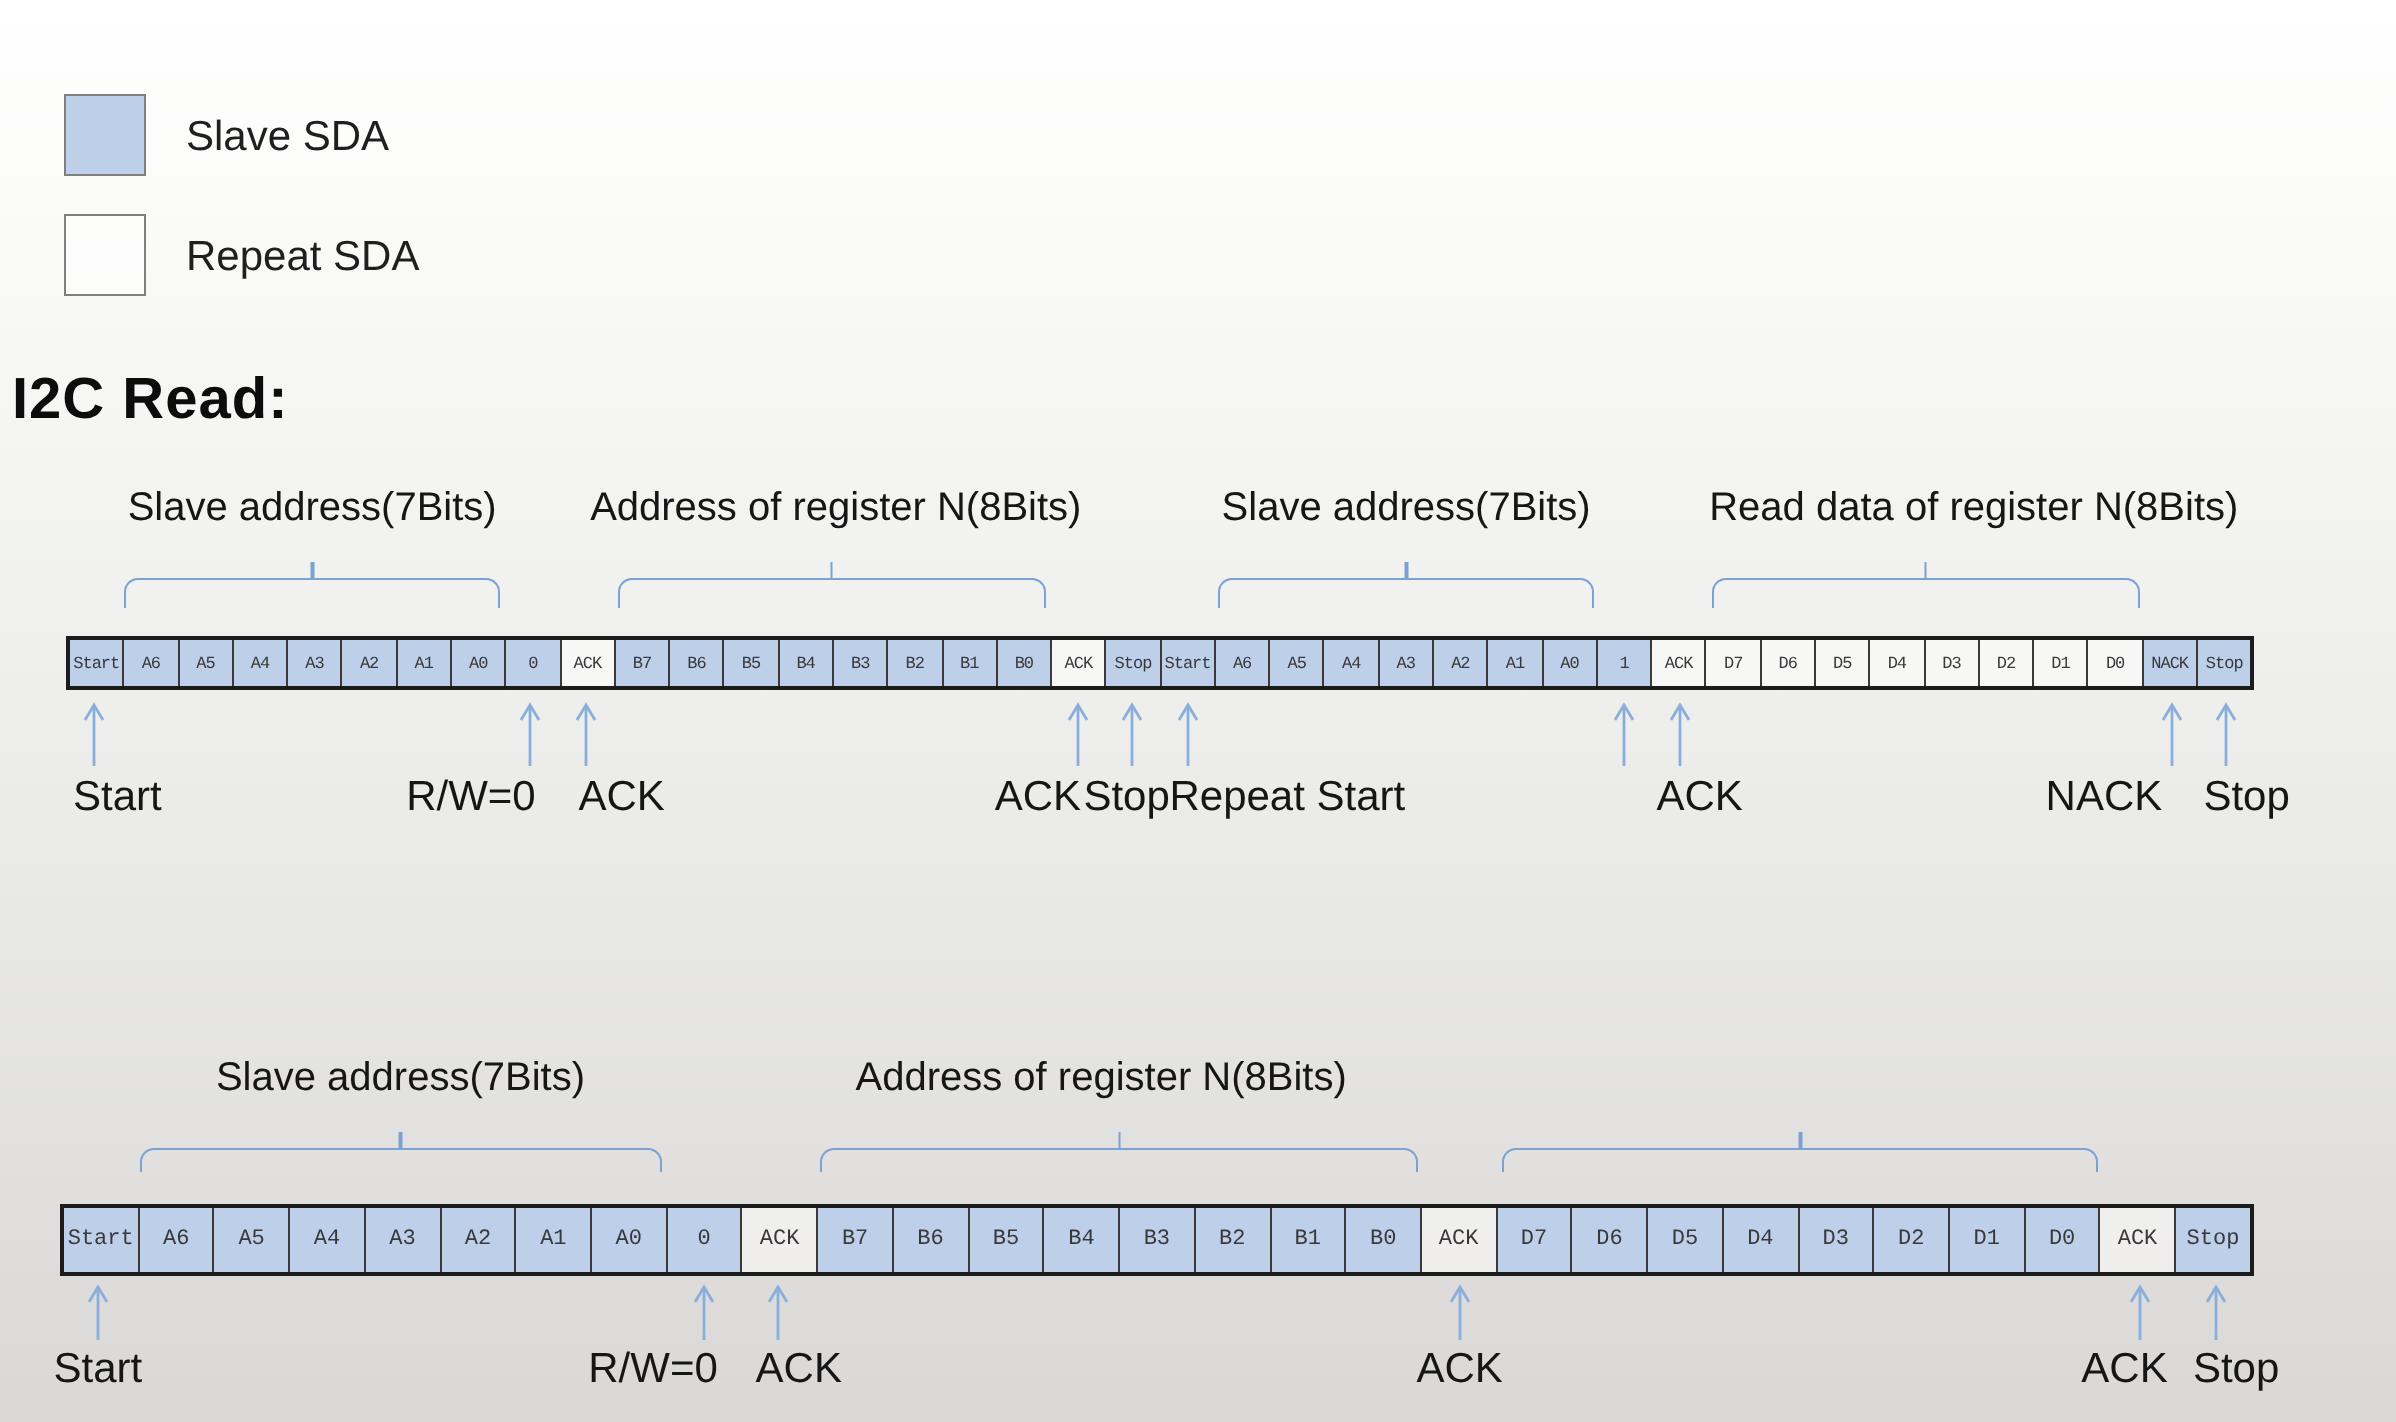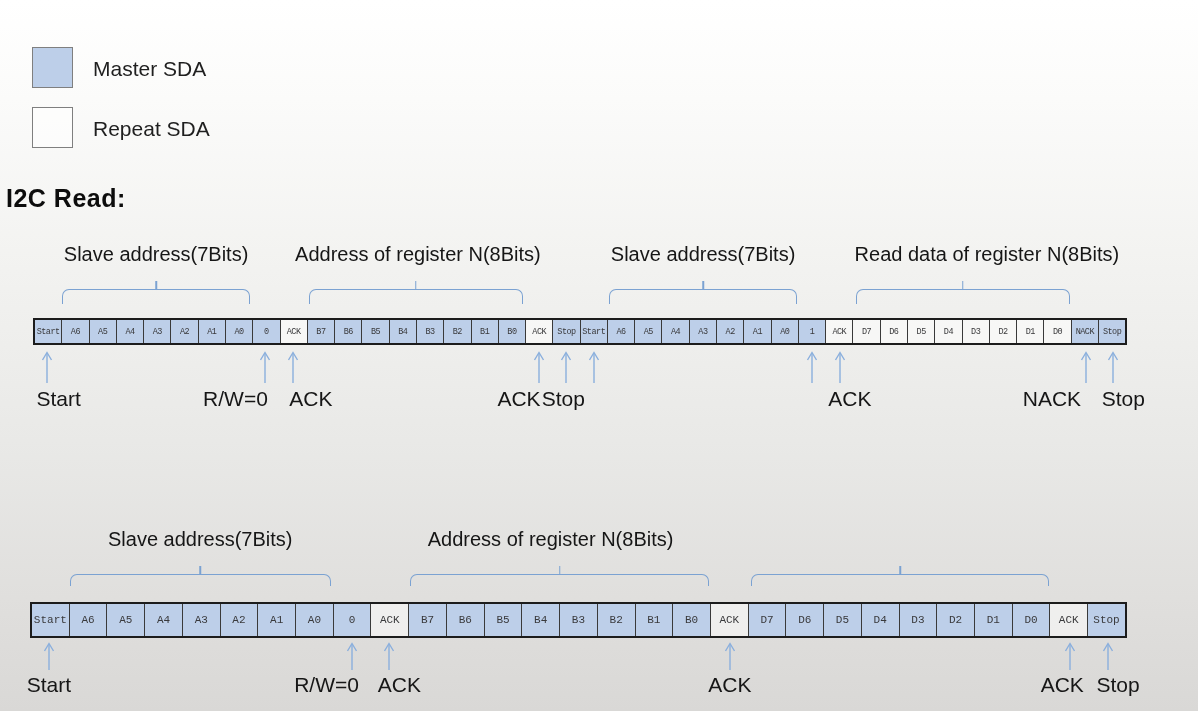--- a/index.html
+++ b/index.html
@@ -10,21 +10,21 @@
     background:linear-gradient(180deg,#ffffff 0%,#fbfbfa 14%,#f2f2f0 38%,#e9e9e7 62%,#e0dfdd 84%,#d9d8d6 100%);
     font-family:"Liberation Sans", sans-serif;
     color:#1f1f1f;
   }
   
   .swatch{position:absolute;width:41px;height:41px;border:1.5px solid #7f7f7f;box-sizing:border-box;}
   .swatch.master{background:var(--master);}
   .swatch.slave{background:var(--slave);}
   .legend-label{position:absolute;font-size:21px;line-height:24px;color:#1f1f1f;}
   
-  .sec-title{position:absolute;left:6px;font-size:25px;font-weight:bold;color:#0c0c0c;letter-spacing:0.5px;}
+  .sec-title{position:absolute;left:6px;font-size:29px;font-weight:bold;color:#0c0c0c;letter-spacing:0.5px;}
   
   .row{position:absolute;display:flex;box-sizing:border-box;border:2px solid #1c1c1c;background:transparent;}
   .cell{
     flex:1 1 0;display:flex;align-items:center;justify-content:center;
     border-right:1px solid #3a3a3a;box-sizing:border-box;
     font-family:"Liberation Mono", monospace;color:#39393b;
     white-space:nowrap;overflow:visible;
   }
   .cell:last-child{border-right:none;}
   .cell.master{background:var(--master);}
@@ -37,21 +37,21 @@
   
   .alabel{position:absolute;text-align:center;font-size:21px;line-height:25px;color:#161616;white-space:nowrap;}
   .arrow{position:absolute;}
 </style>
 </head>
 <body>
 
 <div id="page" style="--master: #bdcfe9; --slave: rgba(255,255,255,0.5); --bracket: #7ba2d2;">
 
   <div class="swatch master" style="left:32px;top:47px;"></div>
-  <div class="legend-label" style="left:93px;top:57px;">Master SDA</div>
+  <div class="legend-label" style="left:93px;top:57px;">Slave SDA</div>
   <div class="swatch slave" style="left:32px;top:107px;"></div>
   <div class="legend-label" style="left:93px;top:117px;">Repeat SDA</div>
 
   <div class="sec-title" style="top:184px;">I2C Read:</div>
 
 <div class="row" style="left: 33px; top: 318px; width: 1094px; height: 27px;">
       <div class="cell master" style="font-size: 8.5px; letter-spacing: -0.5px;">Start</div>
       <div class="cell master" style="font-size: 8.5px; letter-spacing: -0.5px;">A6</div>
       <div class="cell master" style="font-size: 8.5px; letter-spacing: -0.5px;">A5</div>
       <div class="cell master" style="font-size: 8.5px; letter-spacing: -0.5px;">A4</div>
@@ -130,20 +130,21 @@
     <div class="alabel" style="left: 408.975px; top: 386px; width: 220px;">ACK</div>
     <svg width="16" height="34" class="arrow" style="left: 558.325px; top: 349px;">
       <line x1="8" y1="34" x2="8" y2="4" stroke="#8aafdd" stroke-width="1.4"></line>
       <polyline points="3.5,11 8,3.5 12.5,11" fill="none" stroke="#8aafdd" stroke-width="1.4"></polyline>
     </svg>
     <div class="alabel" style="left: 453.325px; top: 386px; width: 220px;">Stop</div>
     <svg width="16" height="34" class="arrow" style="left: 585.675px; top: 349px;">
       <line x1="8" y1="34" x2="8" y2="4" stroke="#8aafdd" stroke-width="1.4"></line>
       <polyline points="3.5,11 8,3.5 12.5,11" fill="none" stroke="#8aafdd" stroke-width="1.4"></polyline>
     </svg>
+    <div class="alabel" style="left: 533.675px; top: 386px; width: 220px;">Repeat Start</div>
     <svg width="16" height="34" class="arrow" style="left: 804.475px; top: 349px;">
       <line x1="8" y1="34" x2="8" y2="4" stroke="#8aafdd" stroke-width="1.4"></line>
       <polyline points="3.5,11 8,3.5 12.5,11" fill="none" stroke="#8aafdd" stroke-width="1.4"></polyline>
     </svg>
     <svg width="16" height="34" class="arrow" style="left: 831.825px; top: 349px;">
       <line x1="8" y1="34" x2="8" y2="4" stroke="#8aafdd" stroke-width="1.4"></line>
       <polyline points="3.5,11 8,3.5 12.5,11" fill="none" stroke="#8aafdd" stroke-width="1.4"></polyline>
     </svg>
     <div class="alabel" style="left: 739.825px; top: 386px; width: 220px;">ACK</div>
     <svg width="16" height="34" class="arrow" style="left: 1077.98px; top: 349px;">

